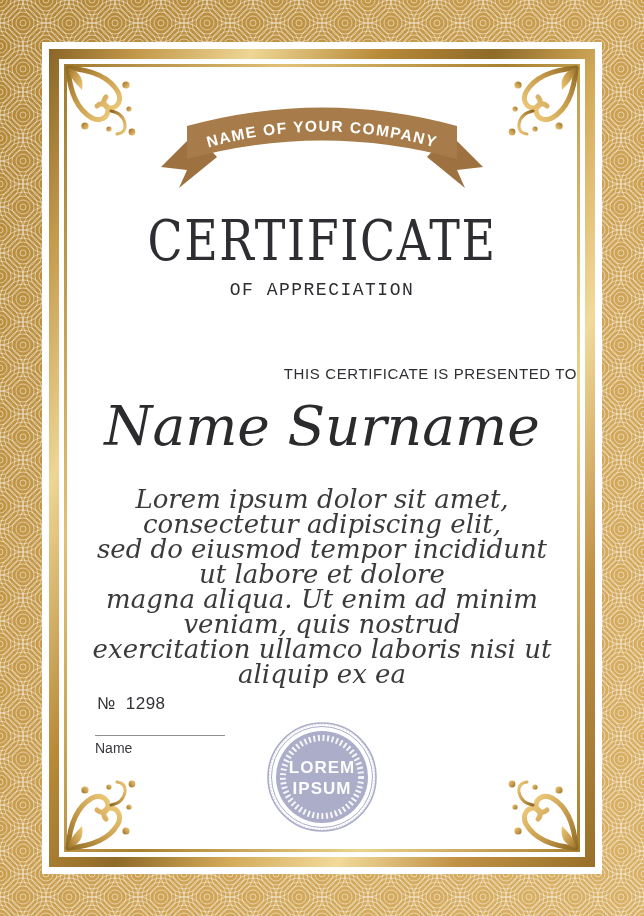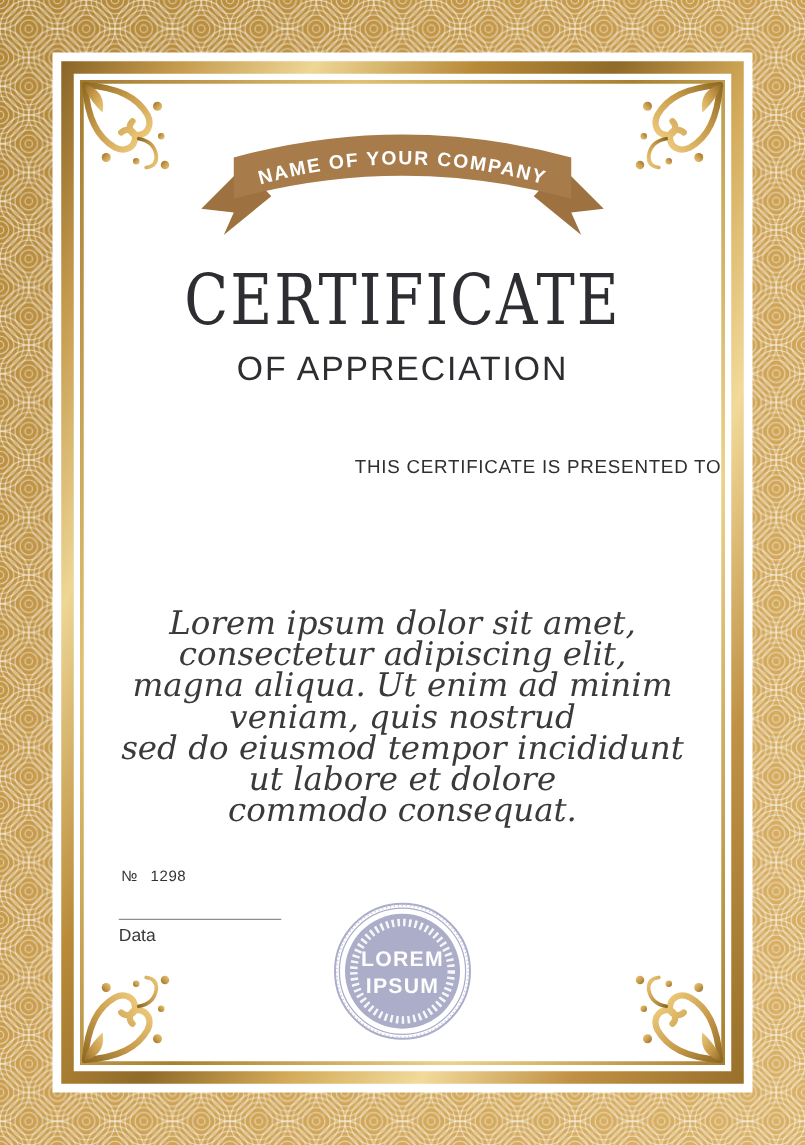--- a/index.html
+++ b/index.html
@@ -13,30 +13,30 @@
   .layer-goldline{inset:64px;background:linear-gradient(115deg,#a17a2e 0%,#e3c075 25%,#a8812f 50%,#ecd28a 75%,#a97f31 100%);}
   .inner{position:absolute;inset:67px;background:#ffffff;}
   .ornaments{position:absolute;left:0;top:0;pointer-events:none;}
 
   .ribbon{position:absolute;left:50%;top:26px;margin-left:-165px;}
 
   .title{position:absolute;top:146px;width:100%;text-align:center;
          font-family:"DejaVu Serif",serif;font-size:56px;line-height:1;
          color:#2e2e32;letter-spacing:2px;transform:scaleX(.82);transform-origin:50% 50%;}
   .subtitle{position:absolute;top:214px;width:100%;text-align:center;
-         font-family:Liberation Sans, sans-serif;font-size:27px;line-height:1.1;
+         font-family:Liberation Mono, monospace;font-size:18px;line-height:1.1;
          color:#2e2e32;letter-spacing:1.5px;}
   .presented{position:absolute;top:298px;width:100%;text-align:right;
          font-size:15px;color:#2f2f33;letter-spacing:.6px;}
   .name{position:absolute;top:326px;width:100%;text-align:center;
          font-family:"DejaVu Serif",serif;font-style:italic;font-size:55px;line-height:1.2;
          color:#2b2b2e;}
   .bodytext{position:absolute;top:420px;left:50%;width:470px;margin-left:-235px;text-align:center;
          font-family:"DejaVu Serif",serif;font-style:italic;font-size:26px;line-height:25px;color:#3a3a3c;}
-  .number{position:absolute;top:627px;left:30px;font-size:12px;color:#323236;letter-spacing:.5px;}
+  .number{position:absolute;top:627px;left:30px;font-size:17px;color:#323236;letter-spacing:.5px;}
   .number .num-value{margin-left:10px;}
   .sig{position:absolute;top:668px;}
   .sig-left{left:28px;width:130px;}
   .sig-right{left:341px;width:137px;}
   .sig-line{height:0;border-top:1px solid #8f8f8f;}
   .sig-label{margin-top:4px;font-size:14px;color:#39393c;}
   .seal{position:absolute;left:197px;top:652px;}
 </style>
 </head>
 <body>
@@ -107,35 +107,36 @@
         <path d="M30,33 Q165,-4 300,33 L300,66 Q165,29 30,66 Z" fill="#a87c4a"></path>
       </g>
       <text font-family="Liberation Sans, sans-serif" font-size="15.5" font-weight="bold" letter-spacing="1.4" fill="#ffffff" text-anchor="middle">
         <textPath href="#ribbonArc" startOffset="50%">NAME OF YOUR COMPANY</textPath>
       </text>
     </svg>
 
     <div class="title">CERTIFICATE</div>
     <div class="subtitle">OF APPRECIATION</div>
     <div class="presented">THIS CERTIFICATE IS PRESENTED TO</div>
+    <div class="name">Name Surname</div>
 
     <div class="bodytext">
       <div>Lorem ipsum dolor sit amet, consectetur adipiscing elit,</div>
+      <div>sed do eiusmod tempor incididunt ut labore et dolore</div>
       <div>magna aliqua. Ut enim ad minim veniam, quis nostrud</div>
-      <div>sed do eiusmod tempor incididunt ut labore et dolore</div>
-      <div>commodo consequat.</div>
+      <div>exercitation ullamco laboris nisi ut aliquip ex ea</div>
     </div>
 
     <div class="number">
       <span>№</span><span class="num-value">1298</span>
     </div>
 
     <div class="sig sig-left">
       <div class="sig-line"></div>
-      <div class="sig-label">Data</div>
+      <div class="sig-label">Name</div>
     </div>
 
     <svg class="seal" width="116" height="116" viewBox="0 0 116 116">
       <g>
         <circle cx="58" cy="58" r="54" fill="none" stroke="#abadc9" stroke-width="1.6"></circle>
         <circle cx="58" cy="58" r="50.5" fill="none" stroke="#abadc9" stroke-width="1"></circle>
         <circle cx="58" cy="58" r="52.5" fill="none" stroke="#abadc9" stroke-width="1" stroke-dasharray="1 2.2" opacity="0.7"></circle>
         <circle cx="58" cy="58" r="46" fill="#abadc9"></circle>
         <circle cx="58" cy="58" r="39" fill="none" stroke="#ffffff" stroke-opacity="0.9" stroke-width="6" stroke-dasharray="2 2.6"></circle>
       </g>

